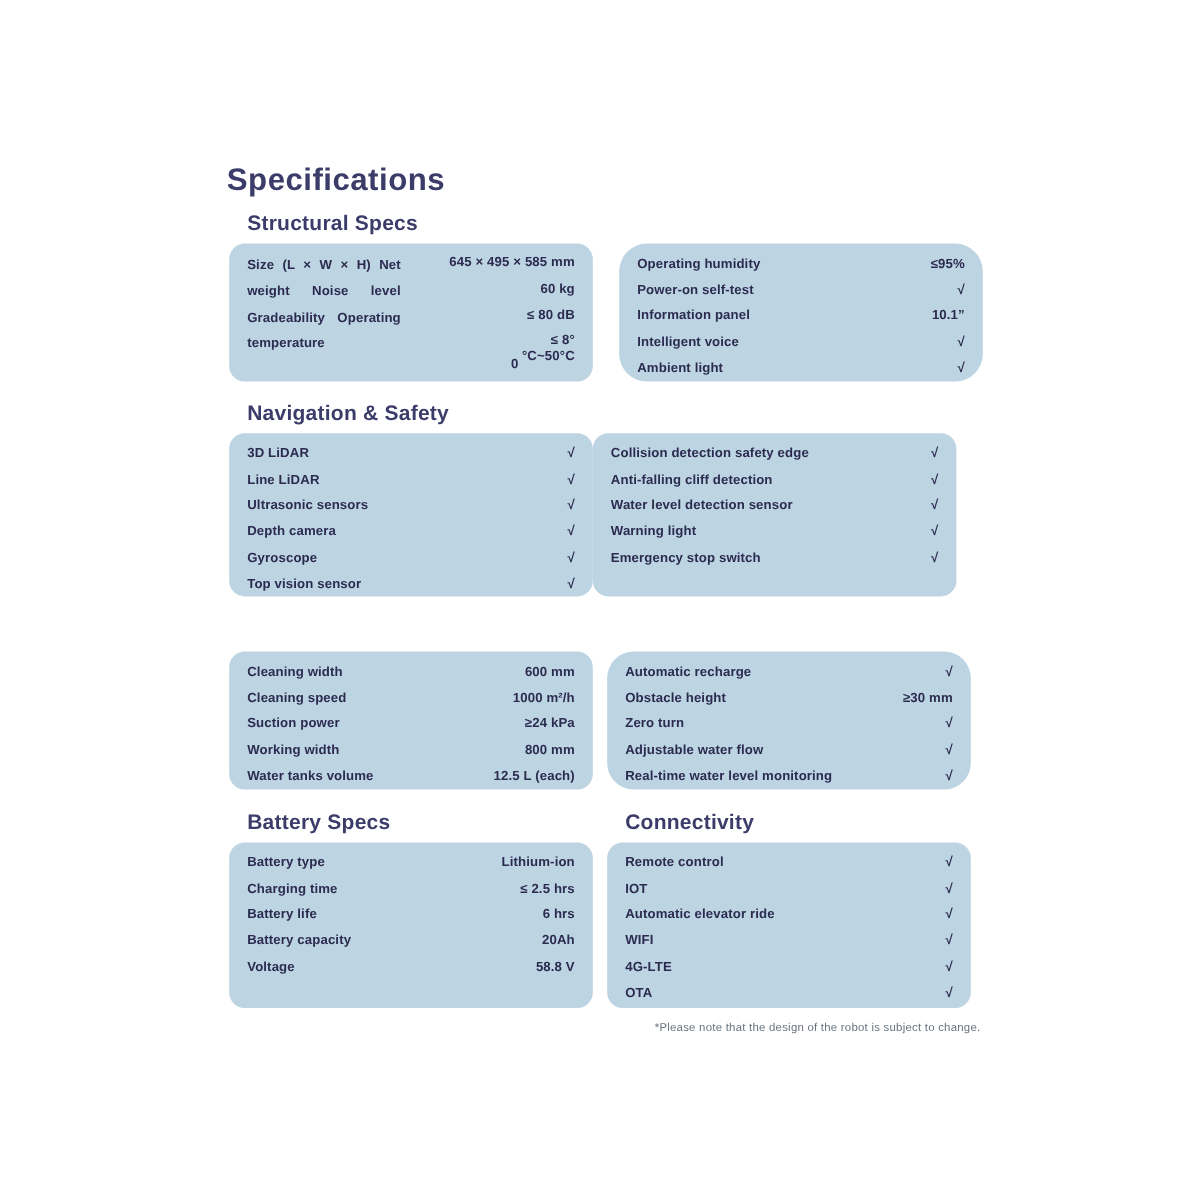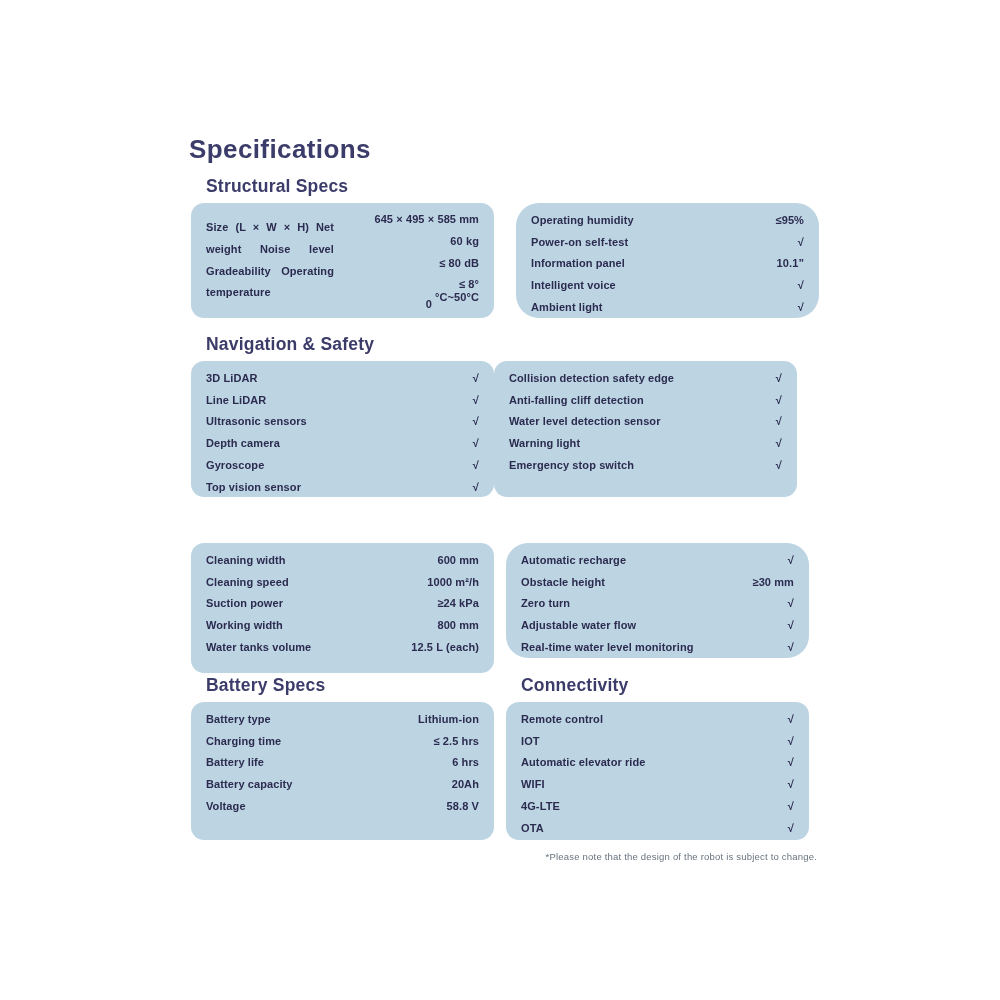--- a/index.html
+++ b/index.html
@@ -12,21 +12,21 @@
   .sec-head{position:absolute;font-size:17.5px;font-weight:700;color:#3c3c6a;letter-spacing:0.2px;text-align:right;}
 
   .card{position:absolute;width:303px;background:#bdd4e3;border-radius:13px;
         box-sizing:border-box;padding:6px 15px;font-size:11px;font-weight:600;
         color:#2b2b4f;letter-spacing:0.1px;}
   .row{display:flex;justify-content:space-between;align-items:center;height:21.8px;}
   .lbl{white-space:nowrap;}
   .val{white-space:nowrap;text-align:right;}
 
   
-  .cols{display:flex;justify-content:space-between;align-items:flex-end;}
+  .cols{display:flex;justify-content:space-between;}
   .lcol{width:128px;margin-top:2px;}
   .lcol .line{line-height:21.8px;text-align:justify;text-align-last:justify;white-space:nowrap;}
   .rcol{flex:1;text-align:right;}
   .rcol .vline{line-height:21.8px;white-space:nowrap;}
   .rcol .tline{line-height:13px;margin-top:-5px;white-space:nowrap;}
   .zero{display:inline-block;transform:translateY(7px);margin-right:3px;}
 
   .footnote{position:absolute;top:851px;right:183px;font-size:9.5px;font-weight:500;
             color:#68737f;letter-spacing:0.2px;}
 </style>
@@ -127,21 +127,21 @@
         <span class="val">√</span>
       </div>
     <div class="row">
         <span class="lbl">Emergency stop switch</span>
         <span class="val">√</span>
       </div>
   </div>
 
   <div class="sec-head" style="left:206px;top:516px;margin-top:43px;">Cleaning Specs</div>
 
-  <div class="card" style="left:191px;top:543px;height:130px;">
+  <div class="card" style="left:191px;top:543px;height:115px;">
     <div class="row">
         <span class="lbl">Cleaning width</span>
         <span class="val">600 mm</span>
       </div>
     <div class="row">
         <span class="lbl">Cleaning speed</span>
         <span class="val">1000 m²/h</span>
       </div>
     <div class="row">
         <span class="lbl">Suction power</span>

